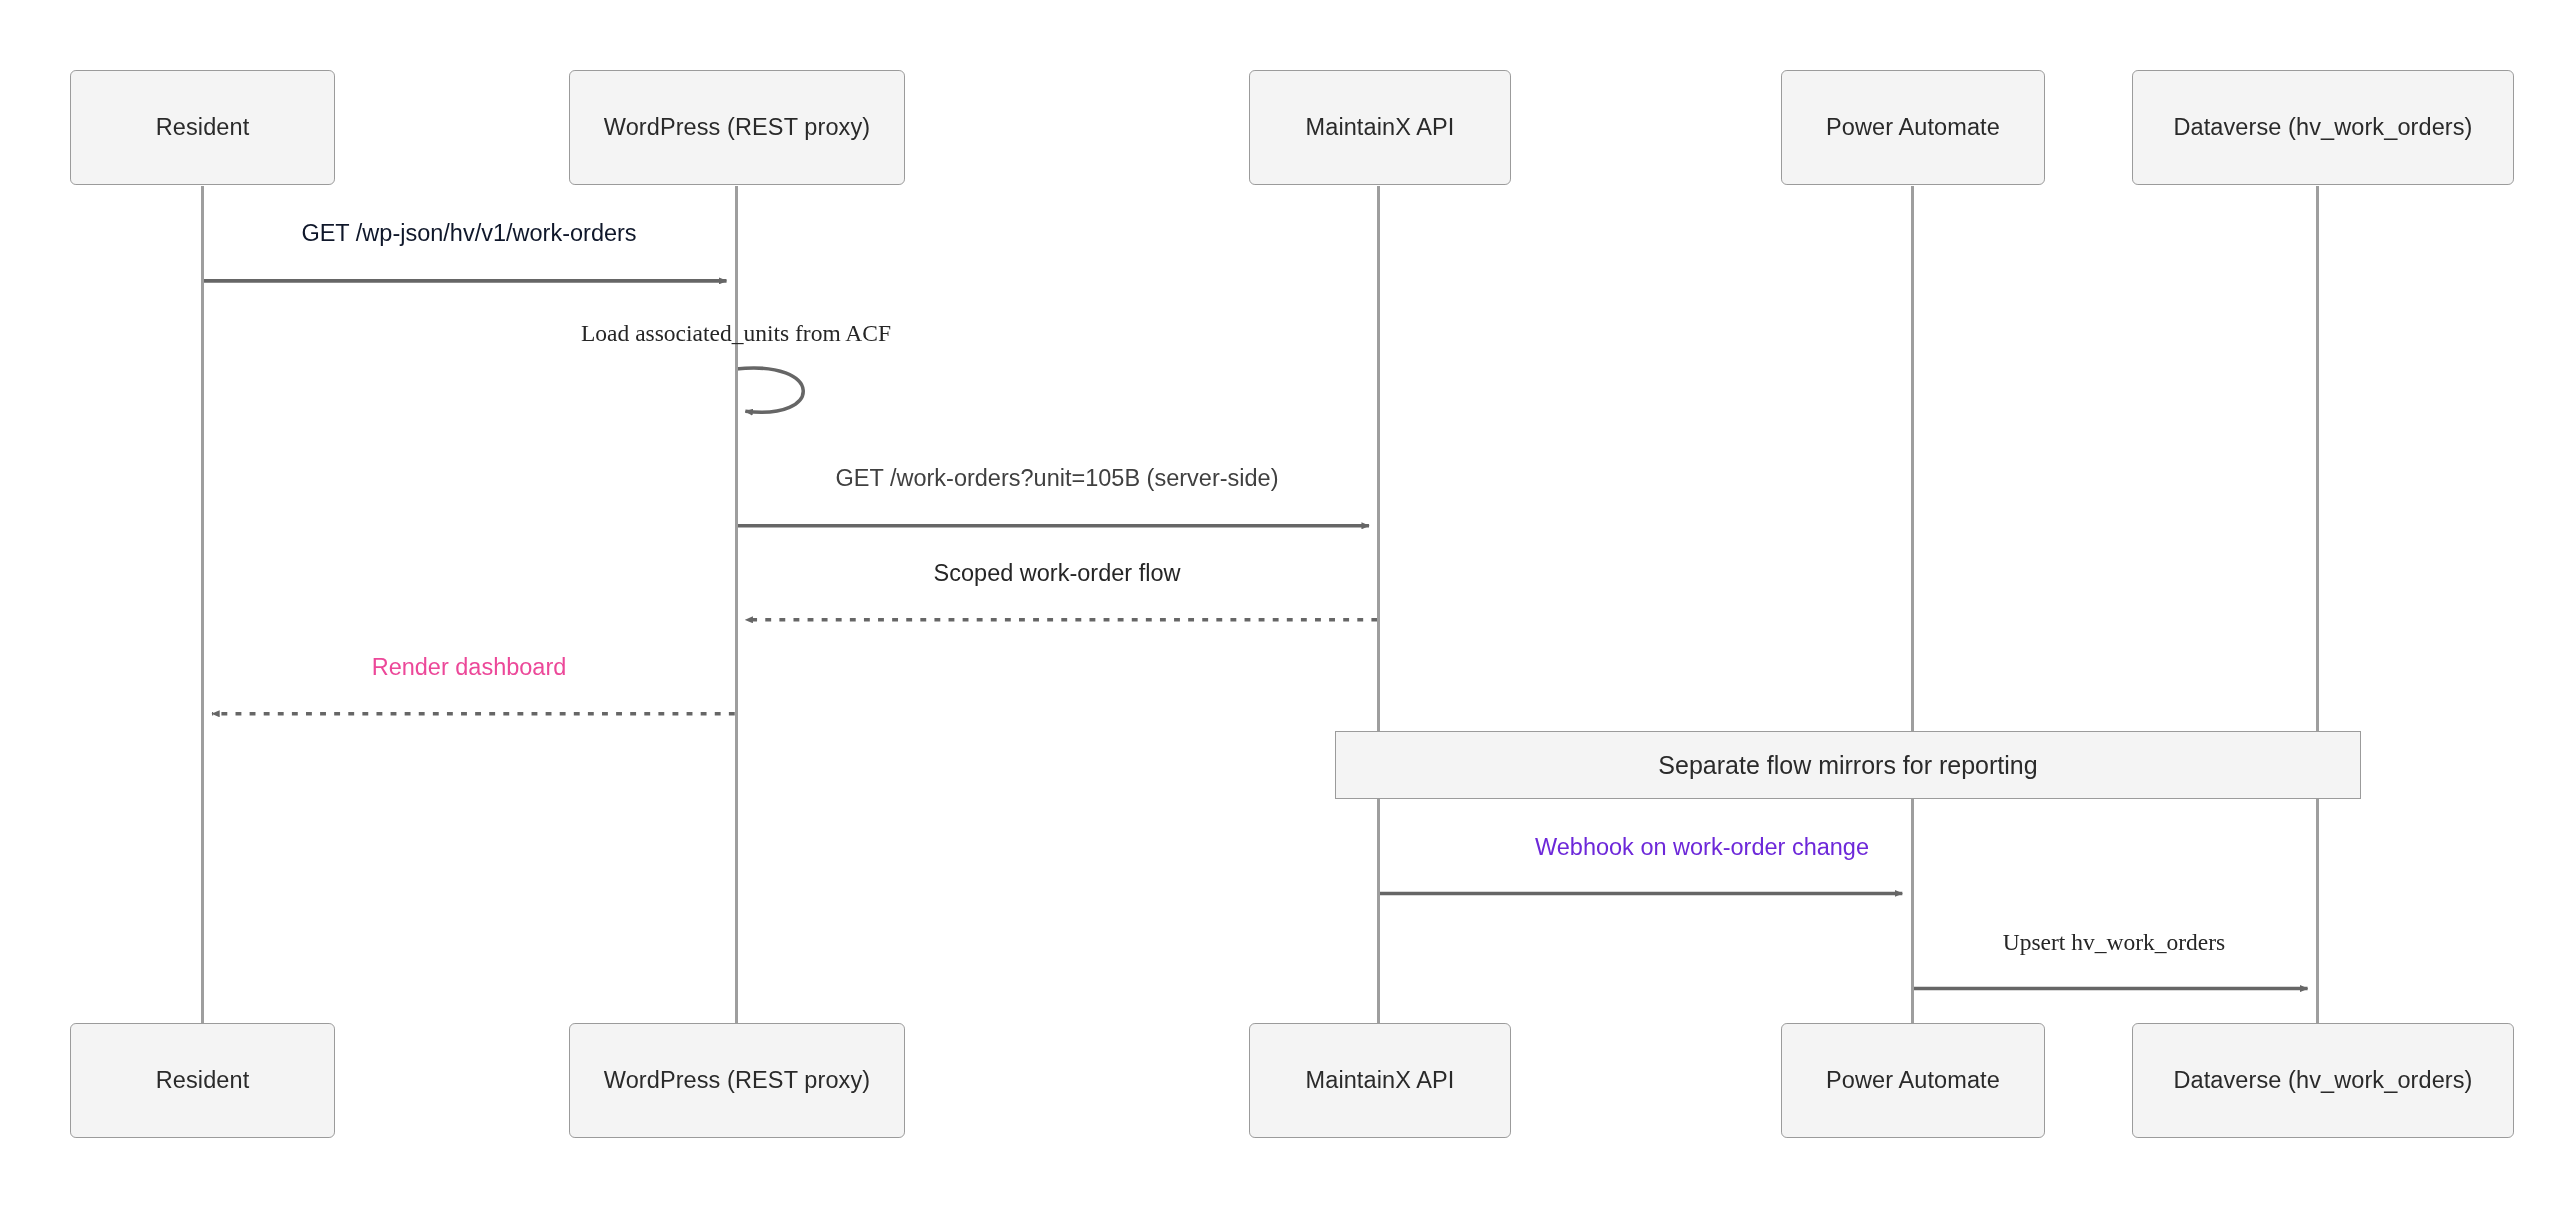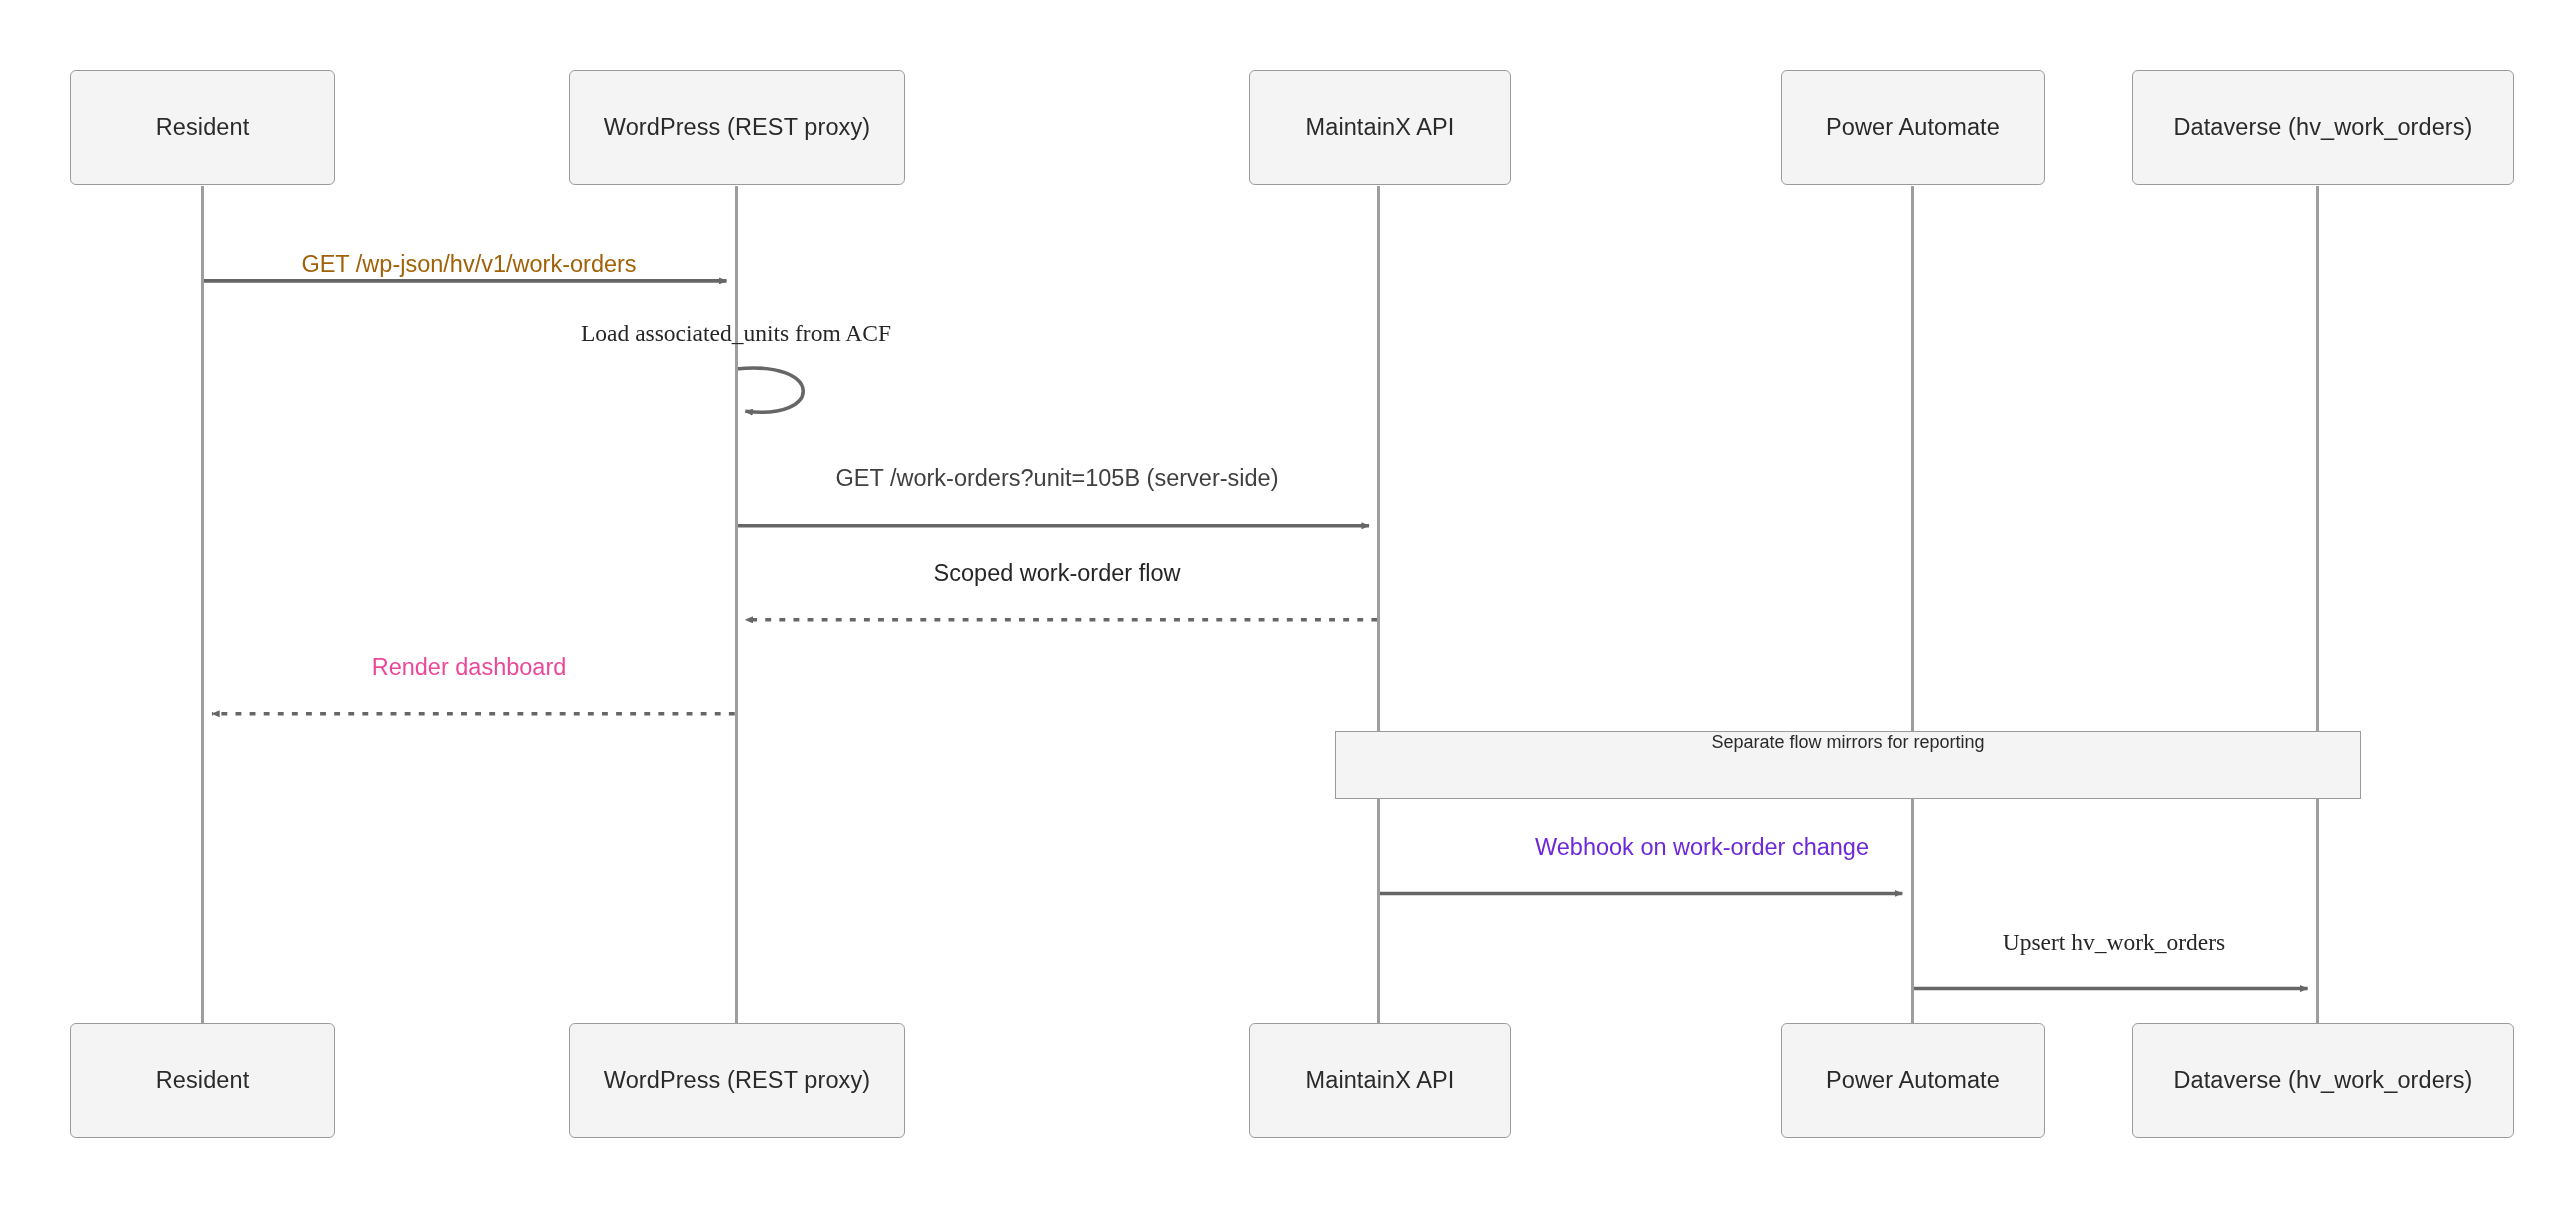--- a/index.html
+++ b/index.html
@@ -28,23 +28,23 @@
     letter-spacing:0.1px;
     white-space:nowrap;
   }
 
   
   .note-box{
     position:absolute;
     background:#f4f4f4;
     border:1.8px solid #9b9b9b;
     box-sizing:border-box;
-    display:flex;align-items:flex-start;justify-content:center;
+    display:flex;align-items:center;justify-content:center;
     color:#2a2a2a;
-    font-size:18px;
+    font-size:25px;
     white-space:nowrap;
   }
 
   
   .msg-label{
     position:absolute;
     color:#262626;
     font-size:23.5px;
     white-space:nowrap;
     text-align:center;
@@ -109,21 +109,21 @@
     </div>
     <div class="actor-box" style="left: 2132px; top: 70px; width: 382px; height: 115px;">
       <span>Dataverse (hv_work_orders)</span>
     </div>
     <div class="actor-box" style="left: 2132px; top: 1023px; width: 382px; height: 115px;">
       <span>Dataverse (hv_work_orders)</span>
     </div>
     <div class="note-box" style="left: 1335px; top: 731px; width: 1026px; height: 68px;">
       <span>Separate flow mirrors for reporting</span>
     </div>
-    <div class="msg-label" style="left: 469px; top: 220px; color: #a16207; margin-top: 31px;">GET /wp-json/hv/v1/work-orders</div>
+    <div class="msg-label" style="left: 469px; top: 220px; color: #0f172a;">GET /wp-json/hv/v1/work-orders</div>
     <div class="msg-label" style="left: 736px; top: 320px; color: rgb(38, 38, 38); font-family: Liberation Serif, serif;">Load associated_units from ACF</div>
     <div class="msg-label" style="left: 1057px; top: 465px; color: #404040;">GET /work-orders?unit=105B (server-side)</div>
     <div class="msg-label" style="left: 1057px; top: 560px; color: rgb(38, 38, 38);">Scoped work-order flow</div>
     <div class="msg-label" style="left: 469px; top: 654px; color: #ec4899;">Render dashboard</div>
     <div class="msg-label" style="left: 1702px; top: 834px; color: #6d28d9;">Webhook on work-order change</div>
     <div class="msg-label" style="left: 2114px; top: 929px; color: rgb(38, 38, 38); font-family: Liberation Serif, serif;">Upsert hv_work_orders</div>
   </div>
 
 
 </body></html>

